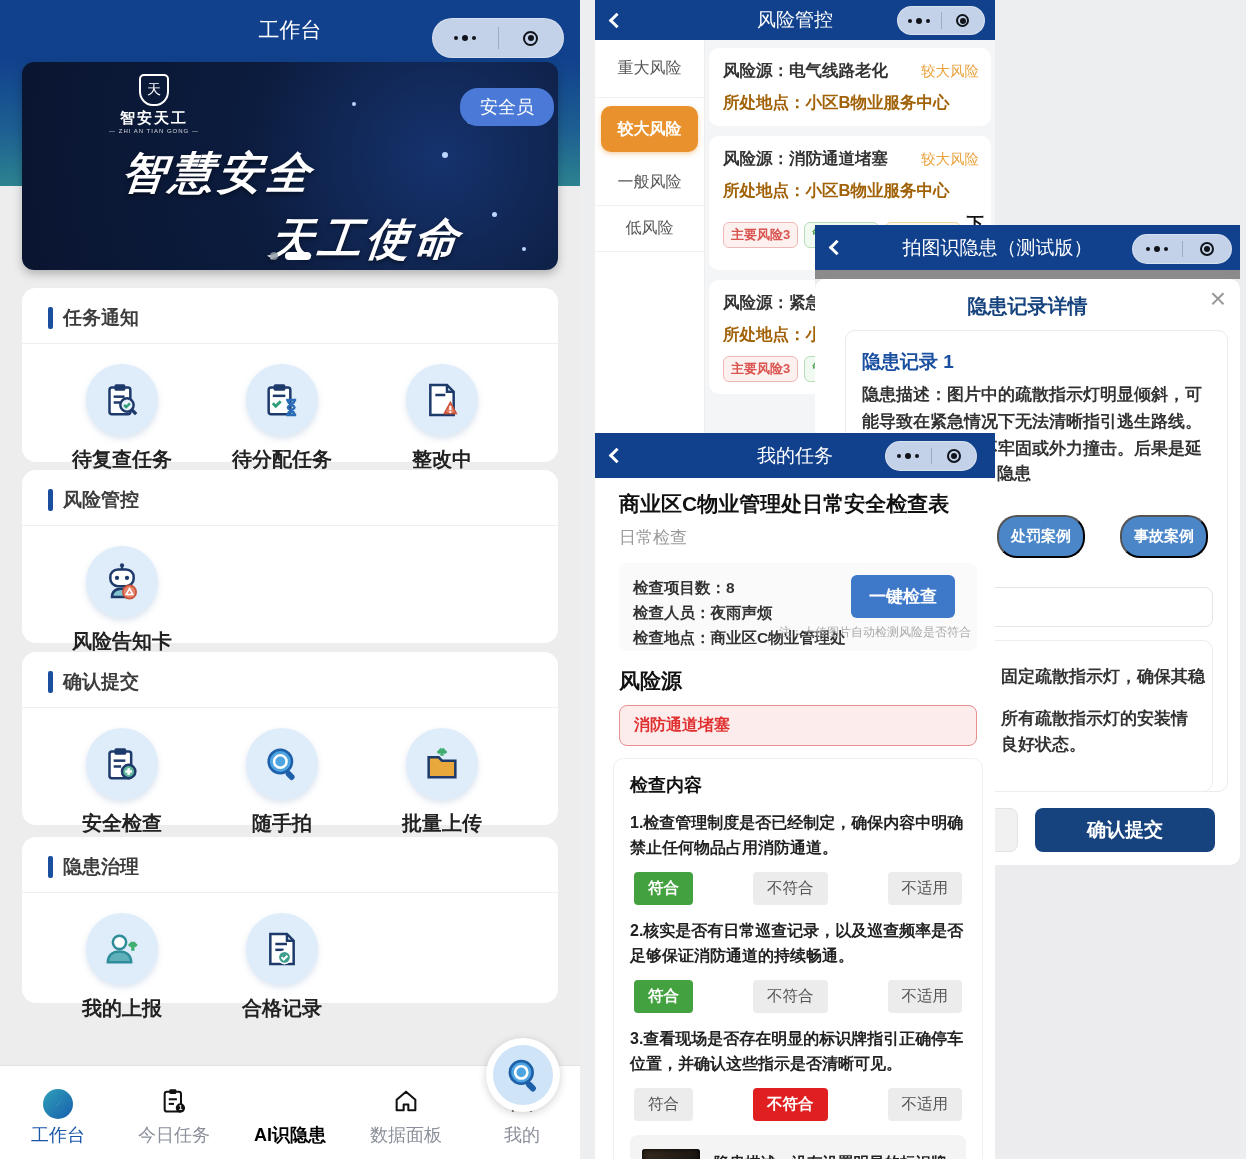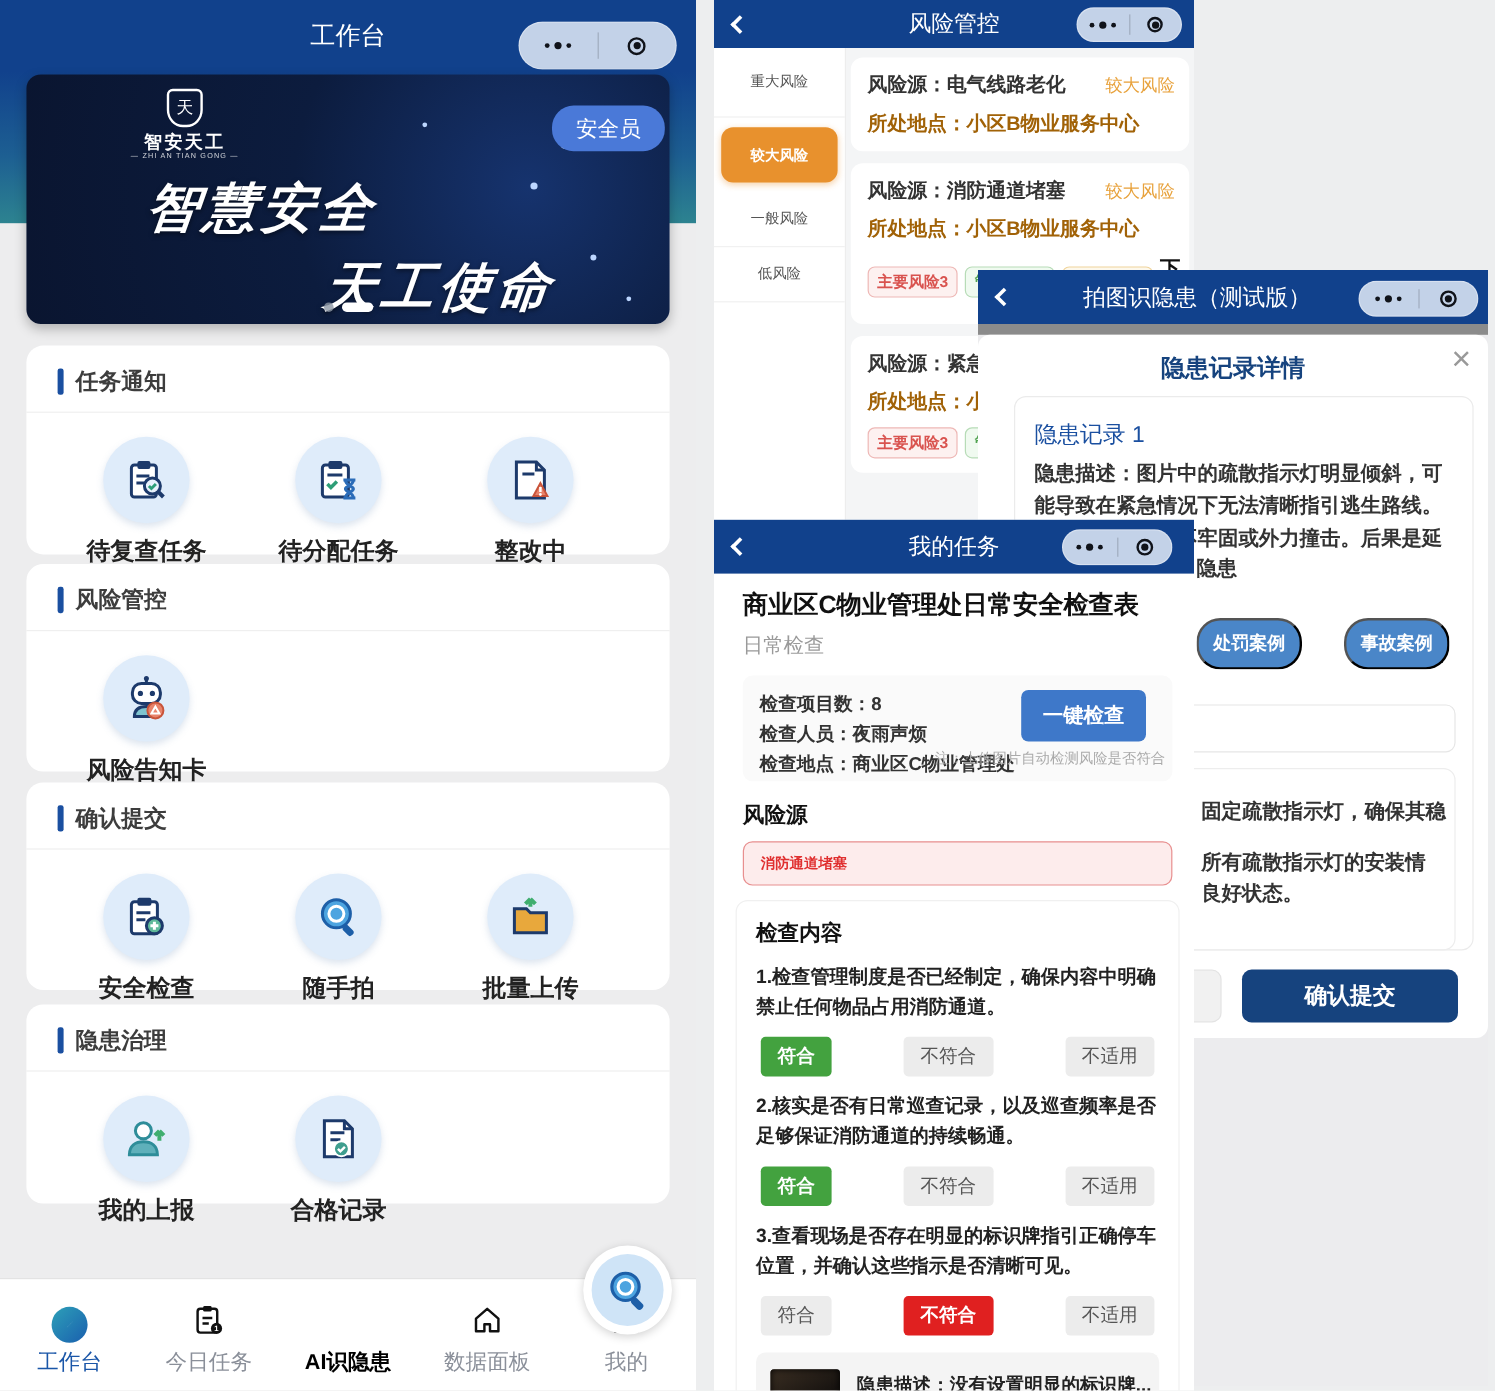--- a/index.html
+++ b/index.html
@@ -50,21 +50,21 @@
   .tab-label.dark { color:#000; font-weight:bold; }
   #ai-big { position:absolute; left:254px; top:-28px; width:74px; height:74px; background:#fff; border-radius:50%; box-shadow:0 2px 8px rgba(0,0,0,.18); display:flex; align-items:center; justify-content:center; }
   #ai-big .inner { width:60px; height:60px; border-radius:50%; background:#cfe4f7; display:flex; align-items:center; justify-content:center; }
   .compass { width:30px; height:30px; border-radius:50%; background:linear-gradient(135deg,#2da0b8,#1a5fae); position:relative; }
   .compass::after { content:""; position:absolute; left:50%; top:50%; width:12px; height:12px; margin:-6px 0 0 -6px; background:#fff; clip-path:polygon(100% 0,40% 60%,0 100%,60% 40%); }
 
   
   #risk { left:595px; top:0; width:400px; height:445px; background:#f4f5f6; z-index:2; }
   #risk .mp-header { height:40px; }
   #risk-side { position:absolute; left:0; top:40px; width:110px; height:405px; background:#fff; border-right:1px solid #ededed; }
-  .side-item { height:46px; display:flex; align-items:center; justify-content:center; font-size:12px; color:#555; border-bottom:1px solid #f1f1f1; cursor:pointer; }
+  .side-item { height:46px; display:flex; align-items:center; justify-content:center; font-size:16px; color:#555; border-bottom:1px solid #f1f1f1; cursor:pointer; }
   .side-item.active { margin:8px 6px; border-radius:10px; background:#e8912d; color:#fff; font-weight:bold; border-bottom:none; box-shadow:0 2px 5px rgba(232,145,45,.4); }
   #risk-cards { position:absolute; left:114px; top:48px; width:282px; }
   .risk-card { background:#fff; border-radius:10px; padding:12px 12px 12px 14px; margin-bottom:10px; position:relative; }
   .rc-row1 { display:flex; justify-content:space-between; align-items:baseline; }
   .rc-src { font-size:16.5px; font-weight:bold; color:#333; white-space:nowrap; }
   .rc-level { font-size:14.5px; color:#e8a23c; white-space:nowrap; }
   .rc-loc { font-size:16.5px; font-weight:bold; color:#a16207; margin-top:10px; white-space:nowrap; }
   .rc-tags { display:flex; align-items:center; gap:6px; margin-top:10px; }
   .tag { font-size:13px; font-weight:bold; padding:3px 7px; border-radius:6px; white-space:nowrap; }
   .tag.red { color:#d9534f; background:#fdf1f0; border:1px solid #eeb8b6; }
@@ -73,42 +73,42 @@
   .rc-dl { margin-left:auto; font-size:17px; font-weight:bold; color:#111; cursor:pointer; }
 
   
   #photo { left:815px; top:225px; width:425px; height:930px; background:#ececee; z-index:3; }
   #photo .mp-header { height:45px; }
   #photo-graybar { position:absolute; left:0; top:45px; width:100%; height:9px; background:#8b8b8b; }
   #photo-sheet { position:absolute; left:0; top:54px; width:100%; height:586px; background:#fff; border-radius:10px; }
   #modal-title { position:absolute; left:0; top:68px; width:100%; text-align:center; font-size:20px; font-weight:bold; color:#16437e; }
   #modal-close { position:absolute; right:14px; top:60px; font-size:28px; color:#999; cursor:pointer; line-height:1; }
   #record-card { position:absolute; left:30px; top:105px; width:383px; height:462px; border:1px solid #ebebeb; border-radius:10px; background:#fff; }
-  #record-title { position:absolute; left:16px; top:18px; font-size:19px; font-weight:normal; color:#1a4fa0; }
+  #record-title { position:absolute; left:16px; top:18px; font-size:19px; font-weight:bold; color:#1a4fa0; }
   #record-desc { position:absolute; left:16px; top:50px; width:352px; font-size:17px; font-weight:bold; color:#333; line-height:27px; }
   #desc-frag { position:absolute; left:182px; top:237px; font-size:17px; font-weight:bold; color:#333; }
   .case-btn { position:absolute; top:290px; background:#4a86c8; color:#fff; font-size:15px; font-weight:bold; padding:10px 12px; border-radius:20px; cursor:pointer; }
   #photo-input { position:absolute; left:55px; top:362px; width:343px; height:40px; border:1px solid #e6e6e6; border-radius:8px; background:#fff; }
   #sug-card { position:absolute; left:45px; top:415px; width:353px; height:152px; border:1px solid #ededed; border-radius:10px; }
   .sug-line { position:absolute; left:140px; font-size:17px; font-weight:bold; color:#333; white-space:nowrap; }
   #ghost-btn { position:absolute; left:150px; top:583px; width:53px; height:44px; background:#f1f1f1; border:1px solid #e3e3e3; border-radius:8px; }
   #submit-btn { position:absolute; left:220px; top:583px; width:180px; height:44px; background:#16437e; color:#fff; font-size:19px; font-weight:bold; border:none; border-radius:8px; cursor:pointer; }
 
   
   #tasks { left:595px; top:433px; width:400px; height:726px; background:#fff; z-index:4; }
   #tasks .mp-header { height:45px; }
   #tasks-body { position:absolute; left:0; top:45px; width:100%; height:681px; padding:12px 18px 0 24px; }
   #cl-title { font-size:21px; font-weight:bold; color:#111; }
   #cl-sub { font-size:17px; color:#9a9a9a; margin-top:8px; }
   #info-card { position:relative; background:#fafafa; border-radius:8px; margin-top:14px; padding:12px 14px; height:88px; }
   .info-line { font-size:15.5px; font-weight:600; color:#333; line-height:25px; white-space:nowrap; }
   #quick-btn { position:absolute; right:22px; top:12px; background:#3e78c9; color:#fff; font-size:17px; font-weight:bold; padding:10px 18px; border-radius:6px; border:none; cursor:pointer; }
   #info-note { position:absolute; right:6px; bottom:10px; font-size:12px; color:#aaa; }
-  #rs-label { font-size:18px; font-weight:bold; color:#111; margin-top:16px; }
-  #rs-box { margin-top:10px; background:#fdecec; border:1px solid #e88f8f; border-radius:8px; padding:9px 14px; color:#e03030; font-size:12px; font-weight:bold; }
+  #rs-label { font-size:21px; font-weight:bold; color:#111; margin-top:16px; }
+  #rs-box { margin-top:10px; background:#fdecec; border:1px solid #e88f8f; border-radius:8px; padding:9px 14px; color:#e03030; font-size:16px; font-weight:bold; }
   #check-card { margin-top:12px; margin-left:-6px; margin-right:-6px; border:1px solid #f0f0f0; border-radius:10px; padding:14px 16px 10px 16px; }
   #cc-title { font-size:18px; font-weight:bold; color:#111; }
   .item-text { font-size:16px; font-weight:600; color:#222; line-height:25px; margin-top:13px; }
   .opt-row { display:flex; justify-content:space-between; margin-top:12px; padding:0 4px; }
   .opt { font-size:15.5px; padding:6px 14px; border-radius:4px; background:#ececec; color:#555; cursor:pointer; }
   .opt.sel-green { background:#43a23f; color:#fff; font-weight:bold; }
   .opt.sel-red { background:#e02020; color:#fff; font-weight:bold; }
   #hazard-card { position:relative; margin-top:14px; background:#f4f4f4; border-radius:8px; padding:14px 12px 30px 12px; display:flex; gap:14px; }
   #hazard-photo { width:58px; height:72px; border-radius:3px; flex:none;
      background:linear-gradient(150deg,#3a2e22 0%,#171310 45%,#4a3826 70%,#241a10 100%); box-shadow:inset 0 0 6px #000; }

